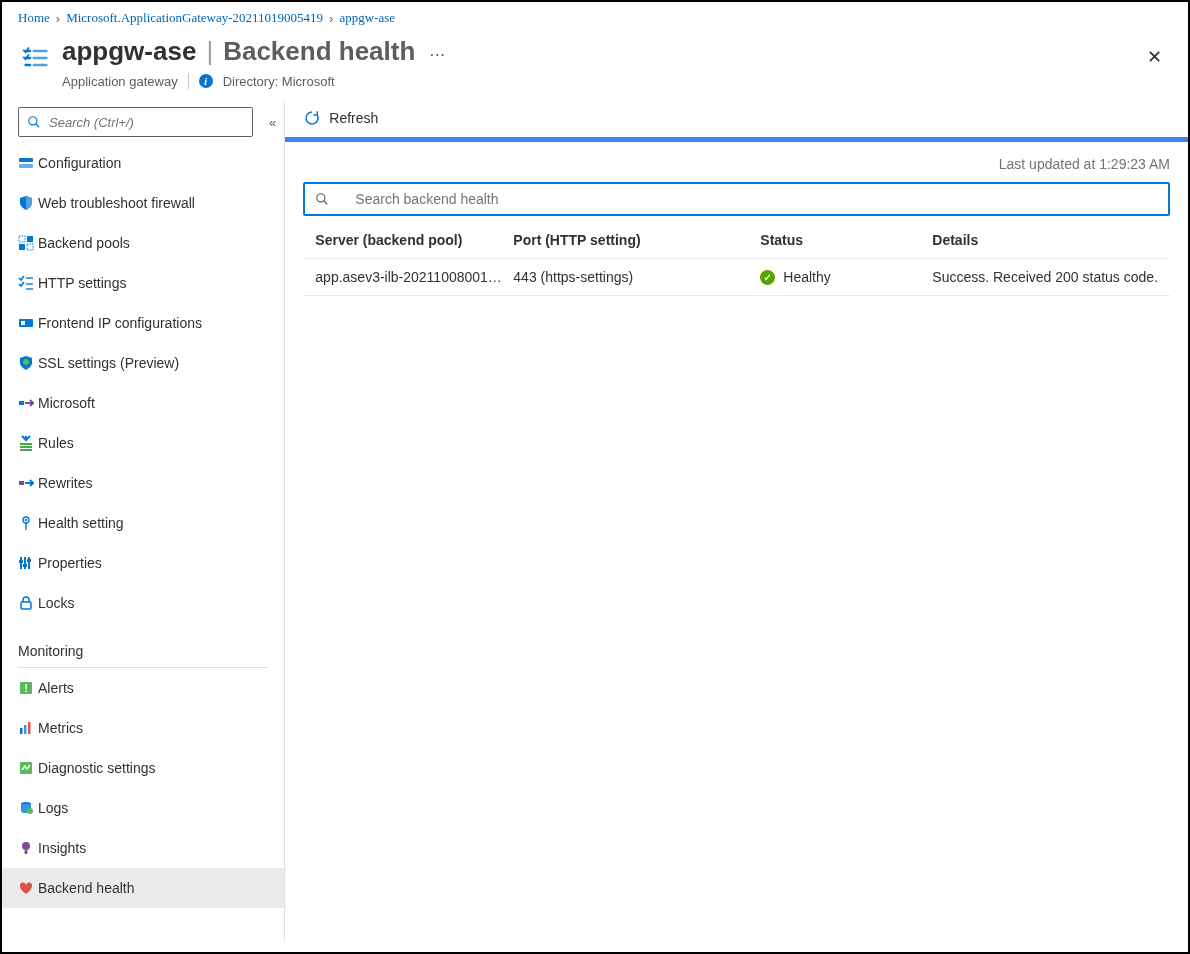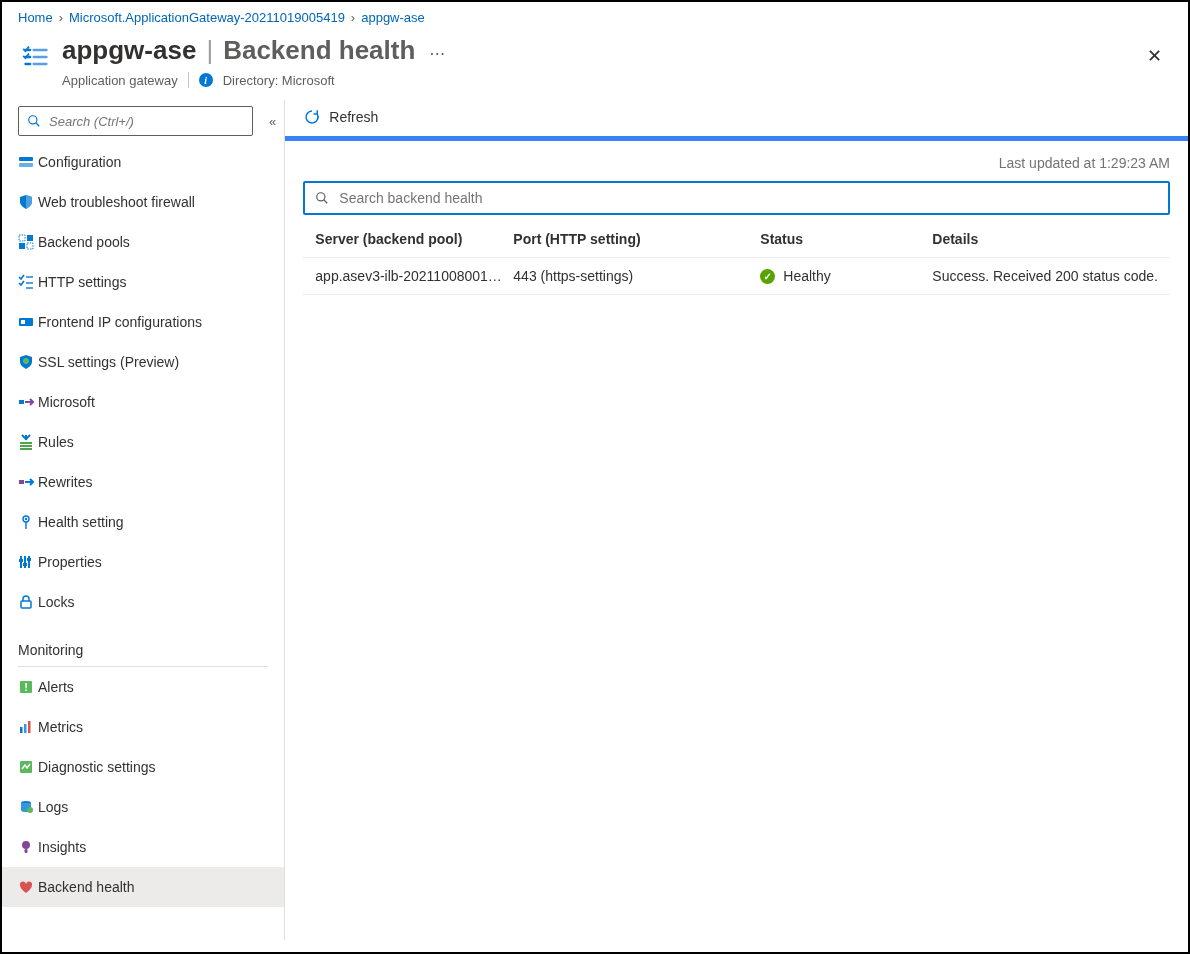--- a/index.html
+++ b/index.html
@@ -1,21 +1,21 @@
 <!DOCTYPE html>
 <html><head>
 <meta charset="utf-8">
 <style>
   * { box-sizing: border-box; }
   html, body { margin: 0; padding: 0; font-family: "Segoe UI", -apple-system, BlinkMacSystemFont, sans-serif; font-size: 13px; color: #323130; background: #fff; }
   .frame { width: 1190px; height: 954px; border: 2px solid #000; position: relative; overflow: hidden; }
 
   
   .breadcrumb { display: flex; align-items: center; gap: 6px; padding: 8px 16px 4px; font-size: 13px; }
-  .breadcrumb a { color: #0066b8; text-decoration: none; }
+  .breadcrumb a { color: #0066b8; text-decoration: none; font-family: Liberation Serif, serif; }
   .breadcrumb .sep { color: #666; }
 
   
   .page-head { display: flex; align-items: flex-start; padding: 6px 16px 12px 16px; }
   .page-head .res-icon { width: 36px; height: 36px; margin-right: 8px; margin-top: 4px; display: flex; align-items: center; justify-content: center; }
   .page-head .titles { flex: 1; }
   .title-line { display: flex; align-items: baseline; gap: 0; }
   .title-line h1 { margin: 0; font-size: 26px; font-weight: 600; }
   .title-line .divider { font-size: 26px; color: #a19f9d; margin: 0 10px; font-weight: 300; }
   .title-line .subtitle { font-size: 26px; font-weight: 600; color: #605e5c; }
@@ -45,21 +45,21 @@
   .nav-item .ic { width: 16px; height: 16px; display: inline-flex; align-items: center; justify-content: center; flex-shrink: 0; }
   .nav-group { padding: 20px 16px 6px; font-size: 14px; color: #323130; }
   .nav-sep { height: 1px; background: #e1dfdd; margin: 2px 16px 0; }
 
   
   .main { flex: 1; display: flex; flex-direction: column; }
   .toolbar { display: flex; align-items: center; gap: 8px; padding: 8px 18px 10px; border-bottom: 5px solid #3b82f6; }
   .toolbar .tb-btn { display: flex; align-items: center; gap: 8px; cursor: pointer; color: #323130; font-size: 14px; }
   .refresh-icon { width: 18px; height: 18px; }
   .last-updated { text-align: right; padding: 14px 18px 10px; color: #737373; font-size: 14px; }
-  .main-search { margin: 0 18px 6px; border: 2px solid #0078d4; border-radius: 2px; display: flex; align-items: center; gap: 8px; padding: 6px 10px; height: 34px; }
+  .main-search { margin: 0 18px 6px; border: 2px solid #0078d4; border-radius: 2px; display: flex; align-items: center; gap: 24px; padding: 6px 10px; height: 34px; }
   .main-search input { border: none; outline: none; flex: 1; font-size: 14px; color: #605e5c; }
   .tbl { margin: 0 18px; font-size: 14px; }
   .tbl .thead, .tbl .trow { display: flex; align-items: center; border-bottom: 1px solid #edebe9; }
   .tbl .thead { padding: 10px 12px; font-weight: 600; color: #323130; }
   .tbl .trow { padding: 10px 12px; color: #323130; }
   .c-server { width: 198px; padding-right: 10px; white-space: nowrap; overflow: hidden; text-overflow: ellipsis; }
   .c-port { width: 247px; padding-right: 10px; }
   .c-status { width: 172px; padding-right: 10px; display: flex; align-items: center; gap: 8px; }
   .c-details { flex: 1; white-space: nowrap; overflow: hidden; text-overflow: ellipsis; }
   .status-ok { width: 15px; height: 15px; background: #57a300; border-radius: 50%; display: inline-flex; align-items: center; justify-content: center; color: #fff; font-size: 10px; font-weight: bold; }

